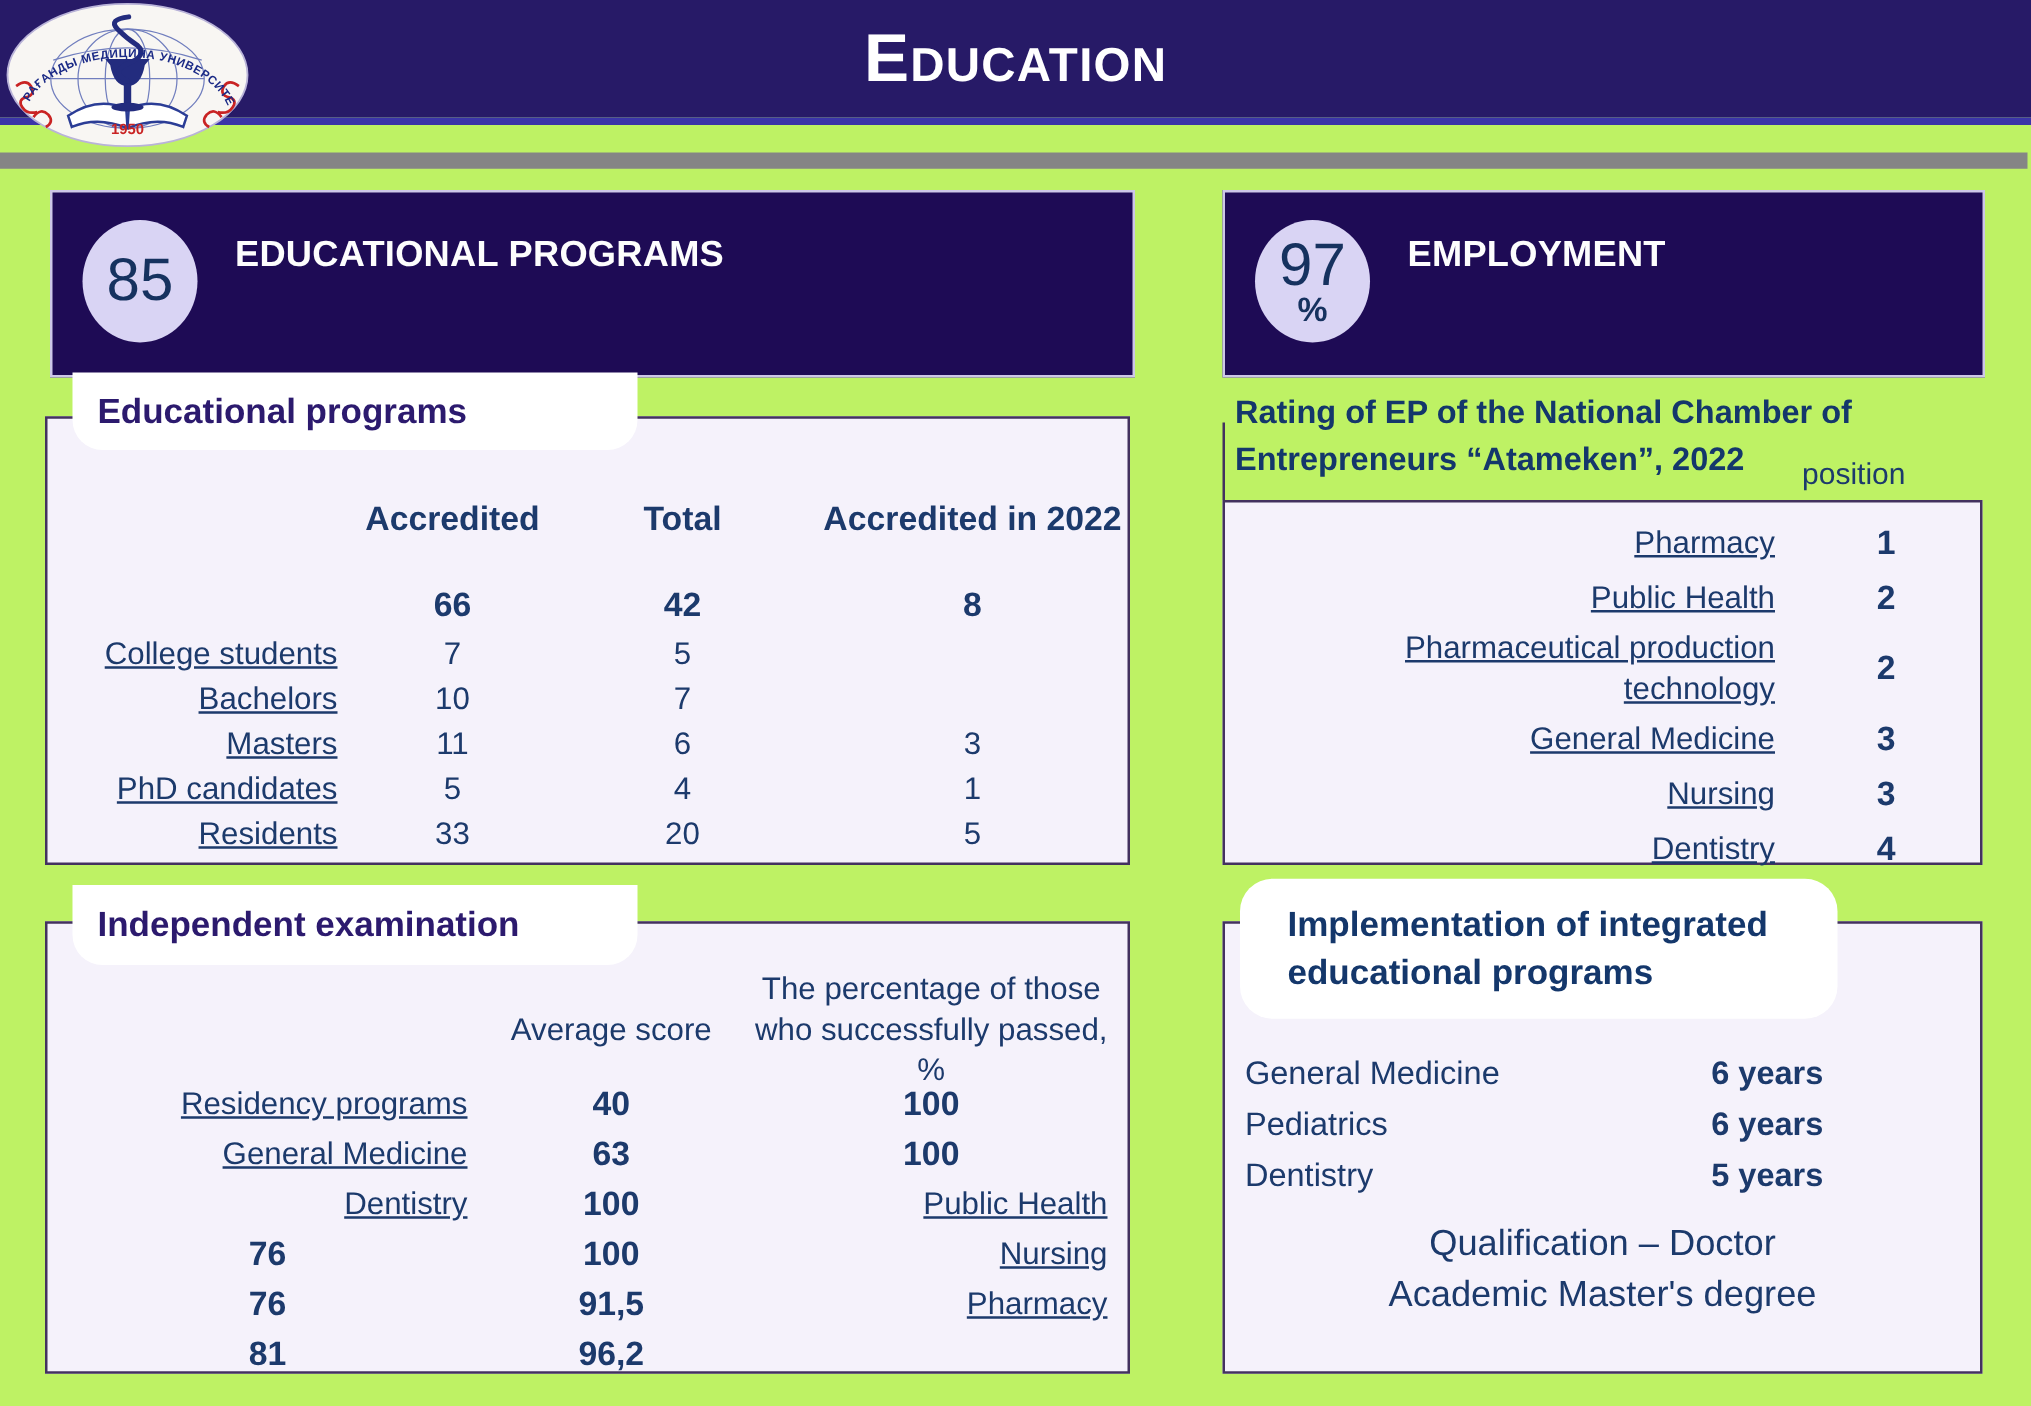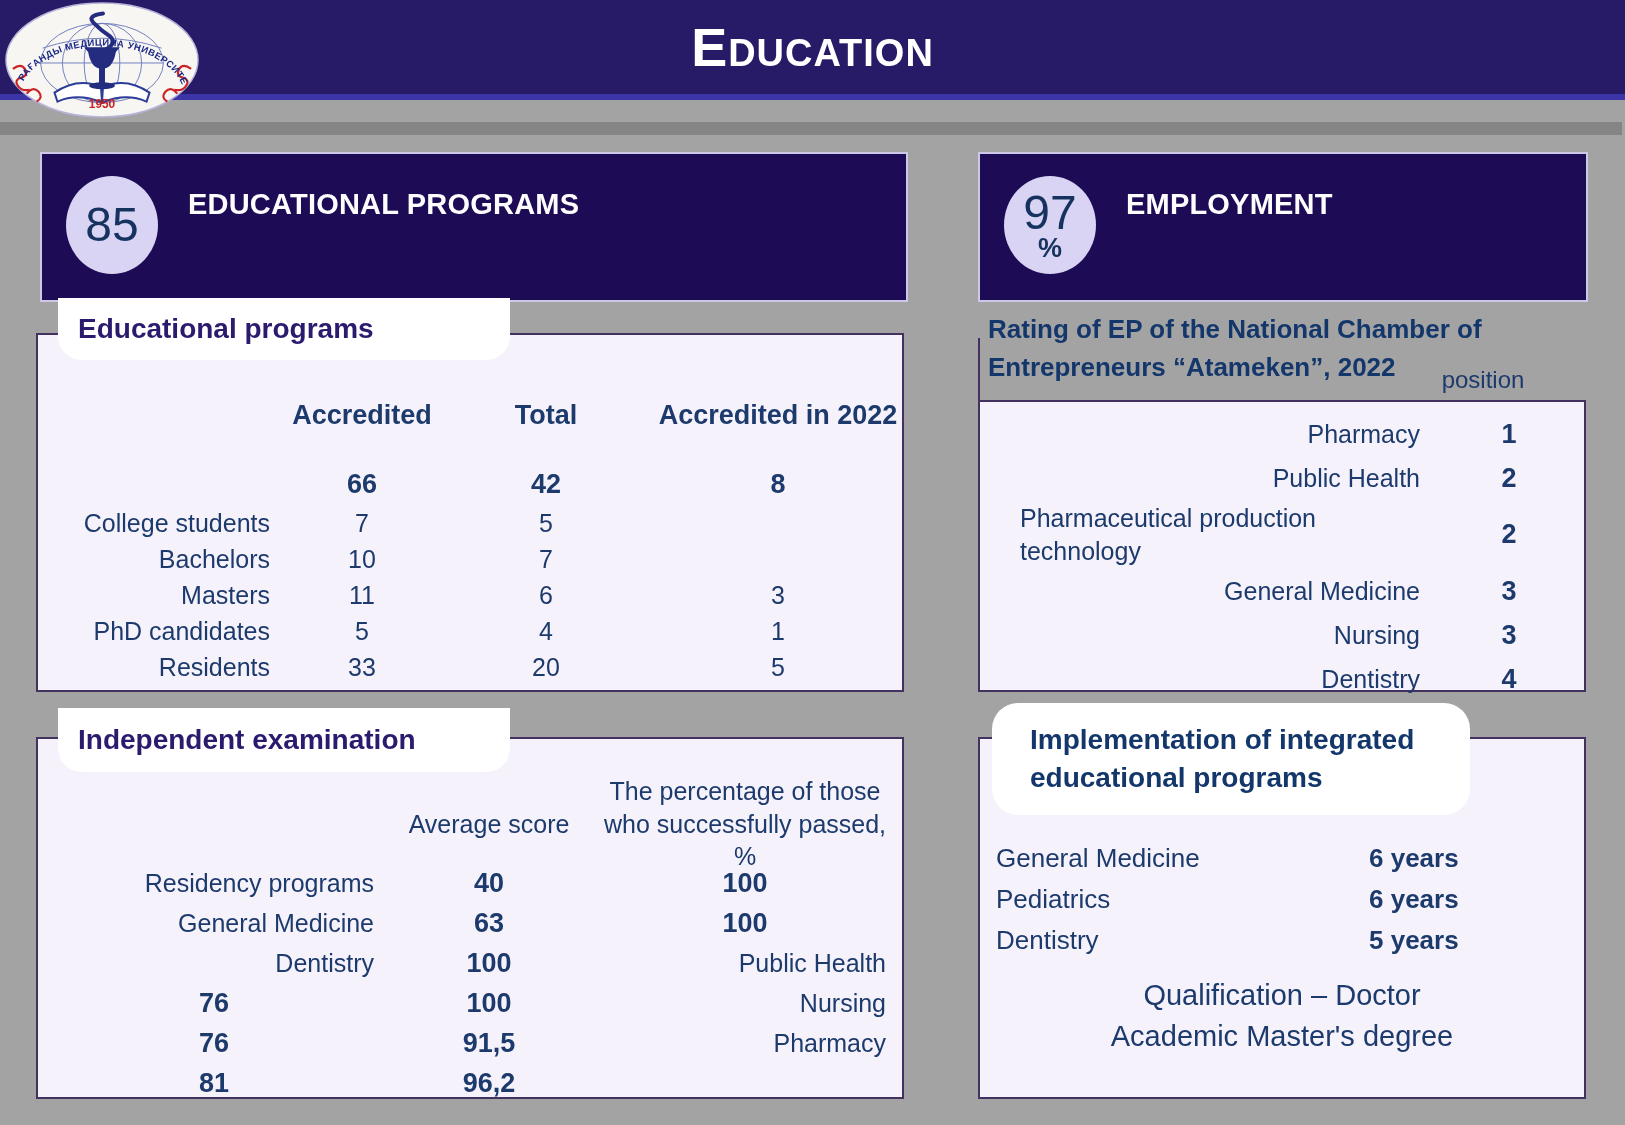--- a/index.html
+++ b/index.html
@@ -1,16 +1,16 @@
 <!DOCTYPE html>
 <html><head>
 <meta charset="utf-8">
 <style>
   html,body{margin:0;padding:0;background:#ffffff;}
-  #slide{position:relative;width:1625px;height:1125px;background:#a3a3a3;overflow:hidden;
+  #slide{position:relative;width:1625px;height:1125px;background:#bef264;overflow:hidden;
          font-family:"Liberation Sans", sans-serif;color:#1c3a6c;}
 
   
   #header{position:absolute;left:0;top:0;width:1625px;height:94px;background:#271a67;}
   #header-title{position:absolute;left:0;top:0;width:100%;height:94px;display:flex;align-items:center;justify-content:center;
     color:#ffffff;font-size:54px;font-weight:bold;font-variant:small-caps;letter-spacing:1px;}
   #header-line{position:absolute;left:0;top:94px;width:1625px;height:6px;background:#3b35a8;}
   #graybar{position:absolute;left:0;top:122px;width:1622px;height:13px;background:#858585;}
   #logo{position:absolute;left:3px;top:1px;width:198px;height:118px;z-index:5;}
 
@@ -44,21 +44,21 @@
   
   #rating-title{position:absolute;left:988px;top:310px;width:505px;font-size:26px;font-weight:bold;
                 color:#14376b;line-height:38px;z-index:3;}
   #rating-stub{position:absolute;left:978px;top:338px;height:62px;width:0;border-left:2px solid #43325f;}
   #position-label{position:absolute;left:1408px;top:366px;width:150px;text-align:center;
                   font-size:24px;color:#1c3a6c;z-index:3;}
 
   
   .cell{display:flex;align-items:center;}
   .c-center{justify-content:center;text-align:center;}
-  .c-right{justify-content:flex-end;text-align:left;}
+  .c-right{justify-content:flex-end;text-align:right;text-decoration:underline;}
 
   #grid-ep{margin-top:34px;display:grid;grid-template-columns:248px 152px 216px 1fr;}
   #grid-ep .hd{height:94px;font-weight:bold;font-size:27px;line-height:1.25;}
   #grid-ep .tot{height:42px;font-weight:bold;font-size:27px;}
   #grid-ep .dat{height:36px;font-size:25px;}
   #grid-ep .lbl{padding-right:16px;}
 
   #grid-ie{margin-top:46px;display:grid;grid-template-columns:352px 198px 1fr;}
   #grid-ie .hd{height:78px;font-size:25px;line-height:1.3;padding:0 6px;}
   #grid-ie .lbl{height:40px;font-size:25px;padding-right:16px;}

